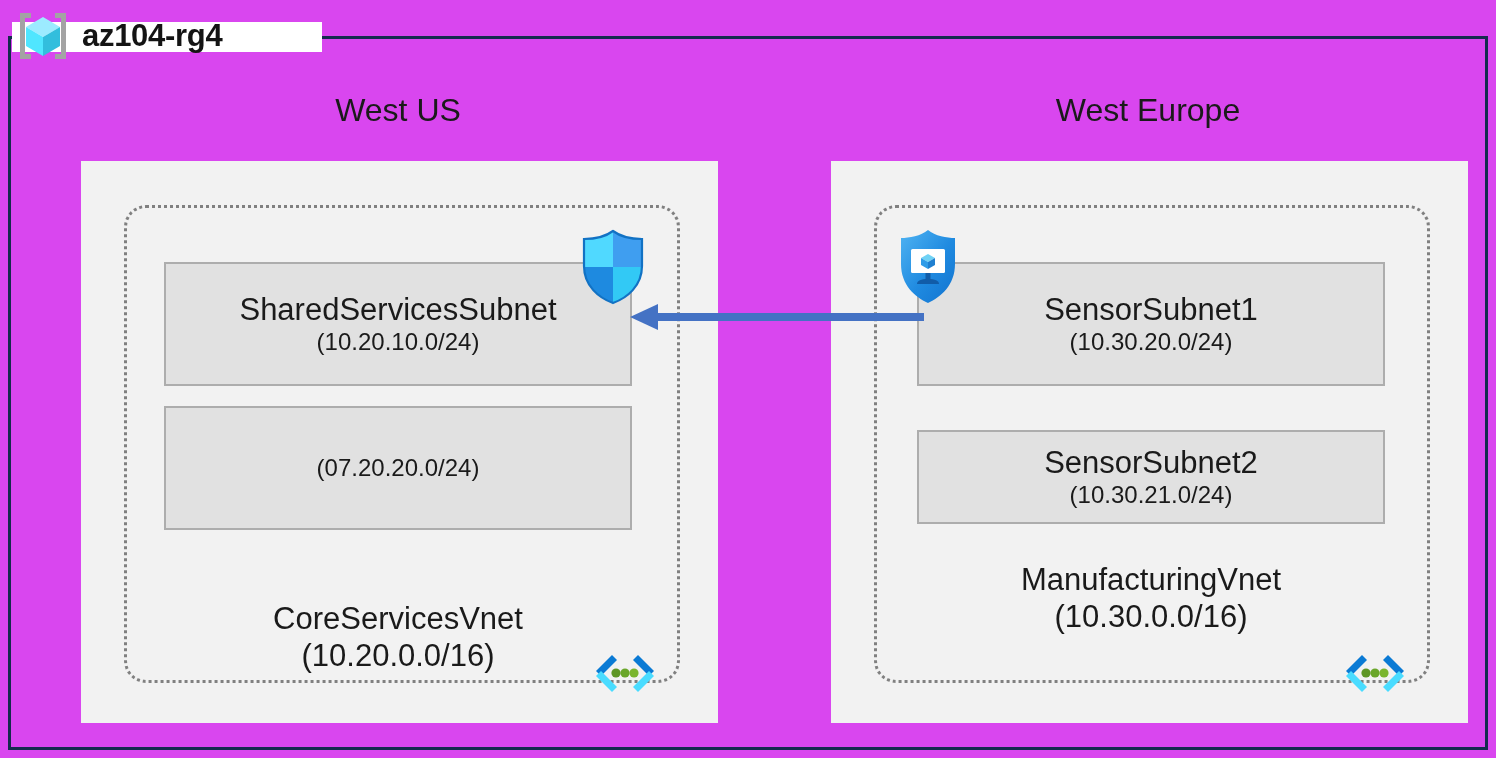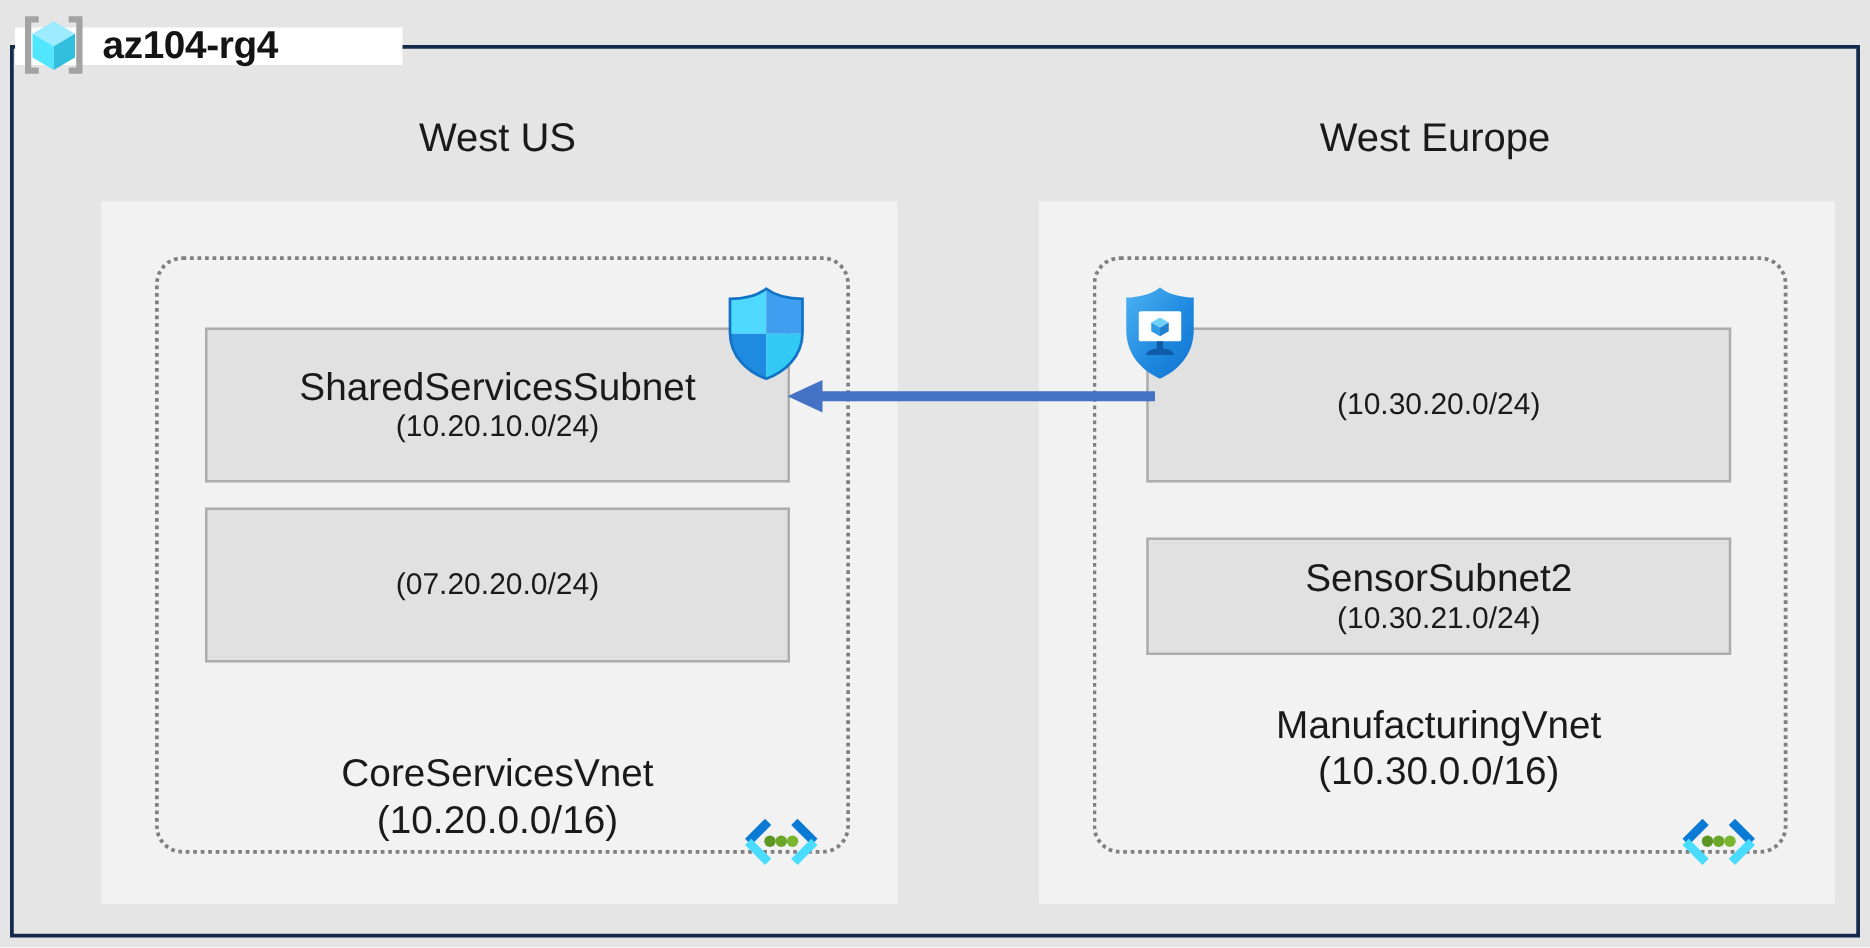--- a/index.html
+++ b/index.html
@@ -9,21 +9,21 @@
     height: 758px;
     background: #ffffff;
     font-family: "Liberation Sans", sans-serif;
     overflow: hidden;
   }
 
   #canvas {
     position: relative;
     width: 1496px;
     height: 758px;
-    background: #e5e5e5;
+    background: #d946ef;
   }
 
   
   .rg-frame {
     position: absolute;
     left: 8px;
     top: 36px;
     width: 1480px;
     height: 714px;
     border: 3px solid #152b4e;
@@ -197,20 +197,21 @@
     </svg>
   </div>
 
   <div class="region-label" style="left:998px; top:92px; width:300px;">West Europe</div>
 
   <div class="region-box" style="left:831px; top:161px; width:637px; height:562px;"></div>
 
   <div class="vnet-box" style="left:874px; top:205px; width:556px; height:478px;"></div>
 
   <div class="subnet-box" style="left:917px; top:262px; width:468px; height:124px;">
+    <span class="subnet-name">SensorSubnet1</span>
     <span class="subnet-cidr">(10.30.20.0/24)</span>
   </div>
 
   <div class="icon-abs" style="left:893px; top:226px;">
     <svg width="70" height="80" viewBox="0 0 70 80" xmlns="http://www.w3.org/2000/svg">
       <defs>
         <linearGradient id="vmShieldGrad" x1="0" y1="0" x2="1" y2="1">
           <stop offset="0%" stop-color="#4fb3f2"></stop>
           <stop offset="55%" stop-color="#1f8ae0"></stop>
           <stop offset="100%" stop-color="#1273cf"></stop>

